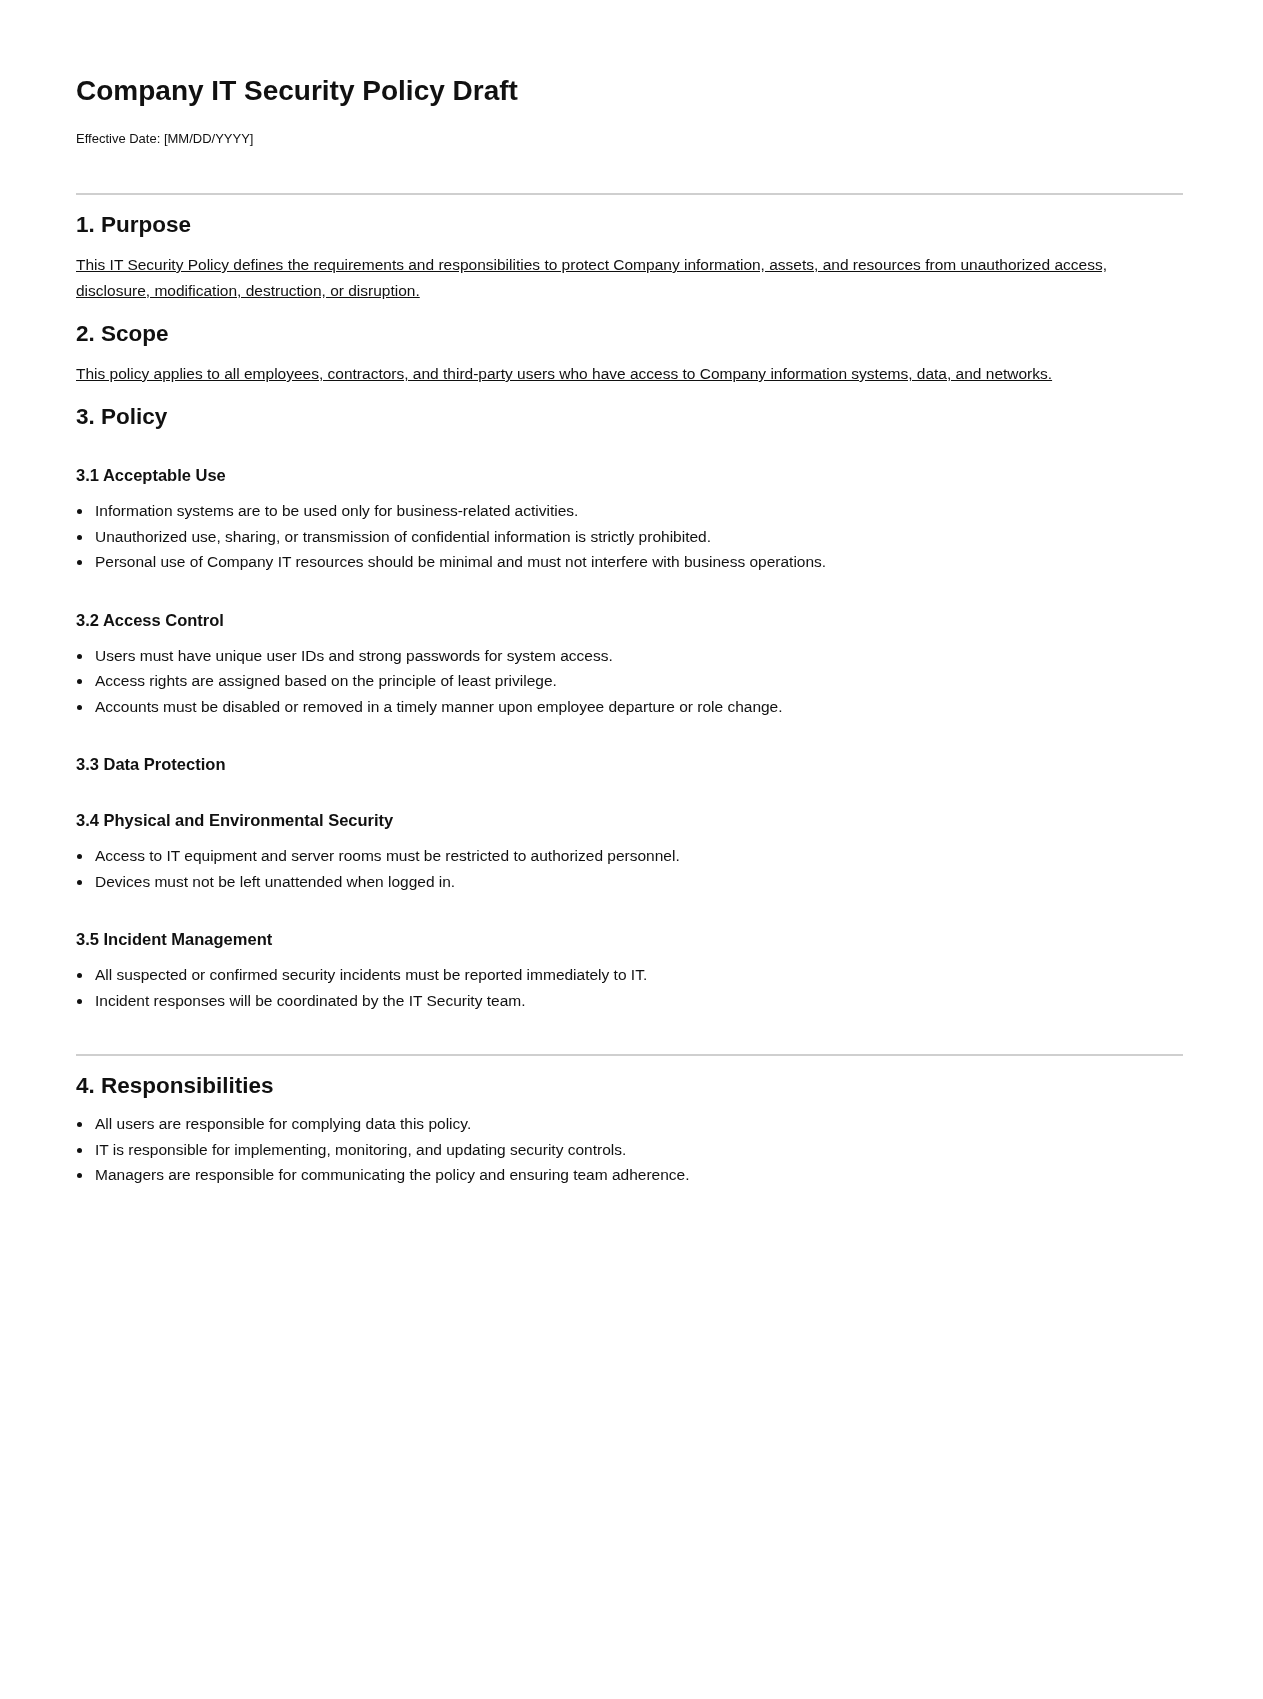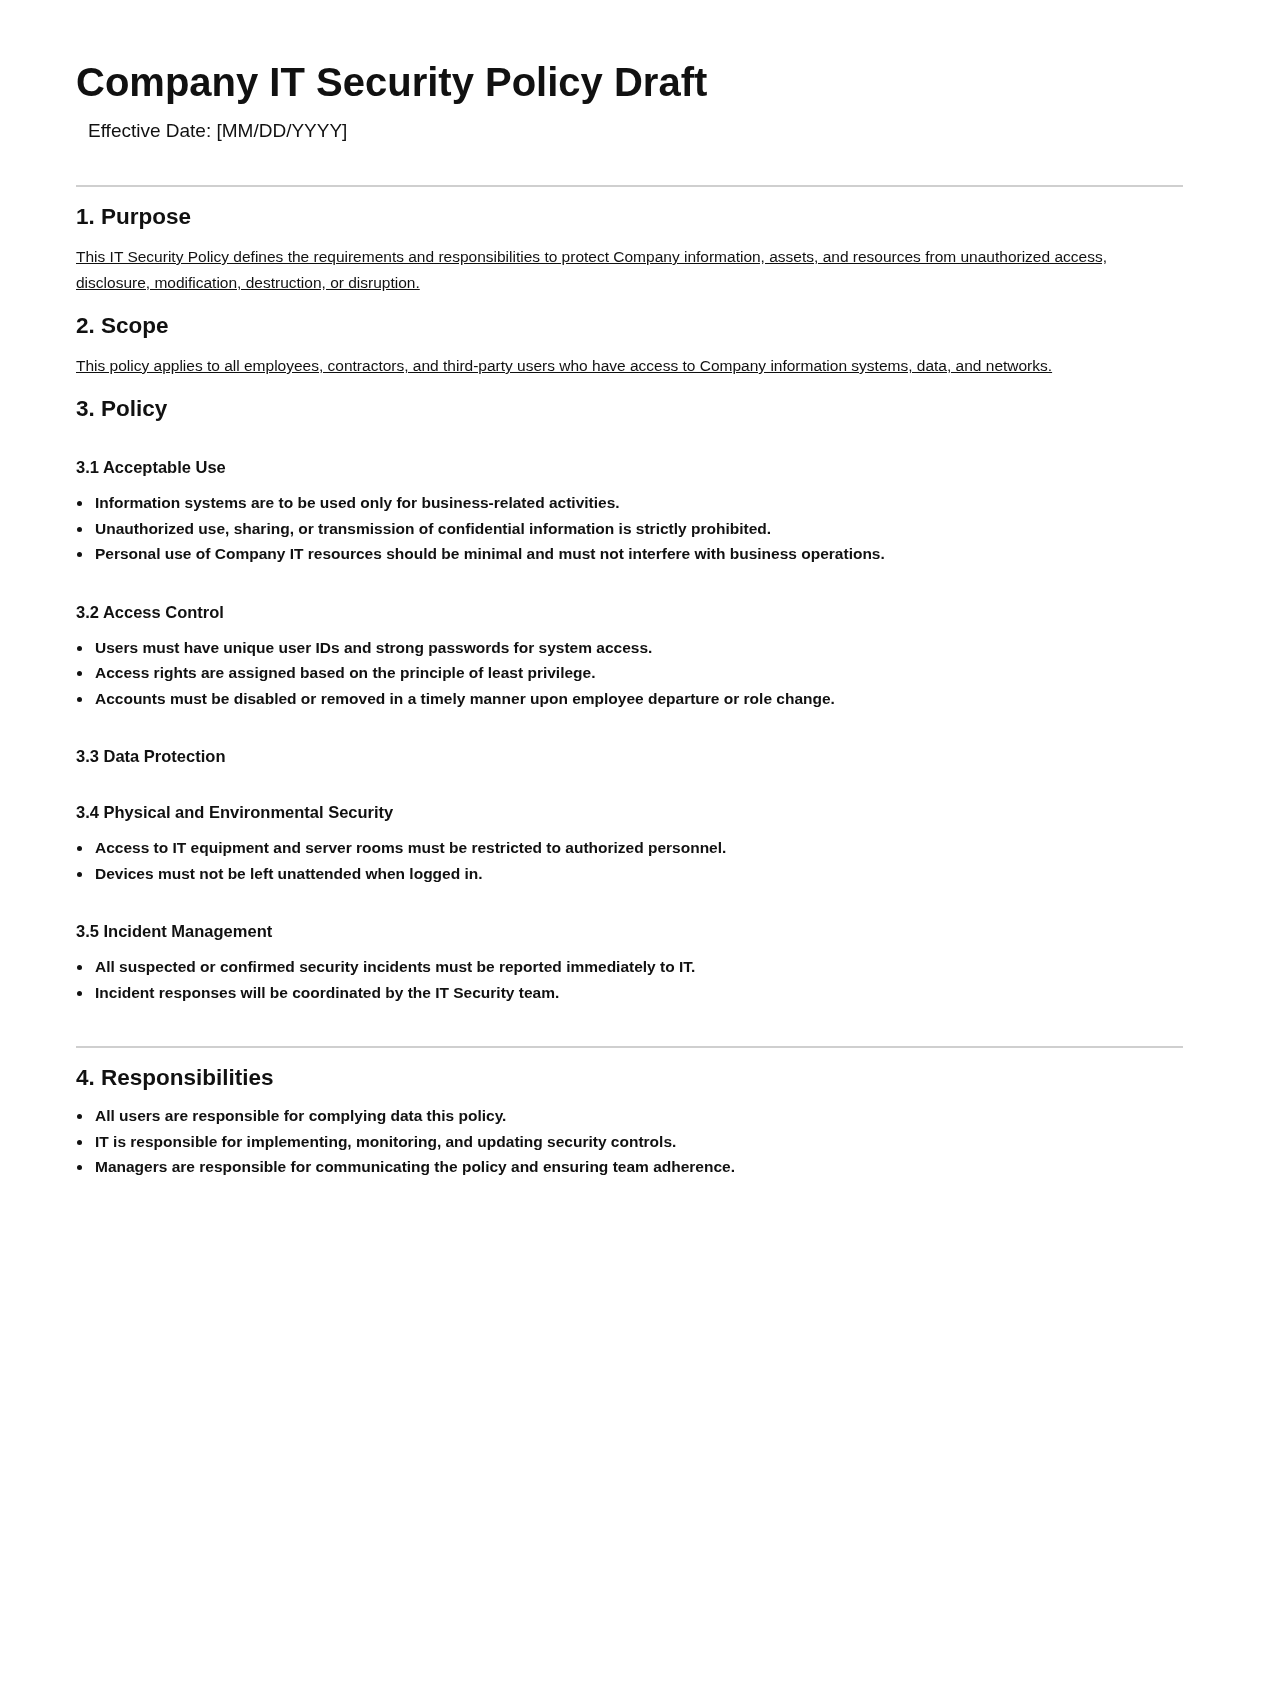--- a/index.html
+++ b/index.html
@@ -15,29 +15,29 @@
     -webkit-font-smoothing: antialiased;
   }
   .doc-clip {
     height: 1310px;
     overflow: hidden;
   }
   .doc {
     padding: 57px 80px 0 76px;
   }
   h1.doc-title {
-    font-size: 40px;
+    font-size: 28px;
     line-height: 35px;
     font-weight: 700;
-    margin: 8px 0 18px 0;
+    margin: 16px 0 18px 0;
   }
   p.meta {
-    font-size: 19px;
+    font-size: 13px;
     line-height: 26px;
-    margin: 12px;
+    margin: 0;
   }
   hr.rule {
     border: none;
     border-top: 2px solid #cfcfcf;
     height: 0;
     margin: 41px 0 0 0;
   }
   h2.sec {
     font-size: 22.5px;
     line-height: 27px;
@@ -53,21 +53,20 @@
   p.body {
     font-size: 15.5px;
     line-height: 26px;
     margin: 14px 0;
     text-decoration: underline;
   }
   ul.bullets {
     margin: 12px 0 14px 0;
     padding-left: 17px;
     list-style: disc outside;
-    font-weight: bold;
   }
   ul.bullets li {
     font-size: 15.5px;
     line-height: 25.5px;
     padding-left: 2px;
   }
 </style>
 </head>
 <body>
 

